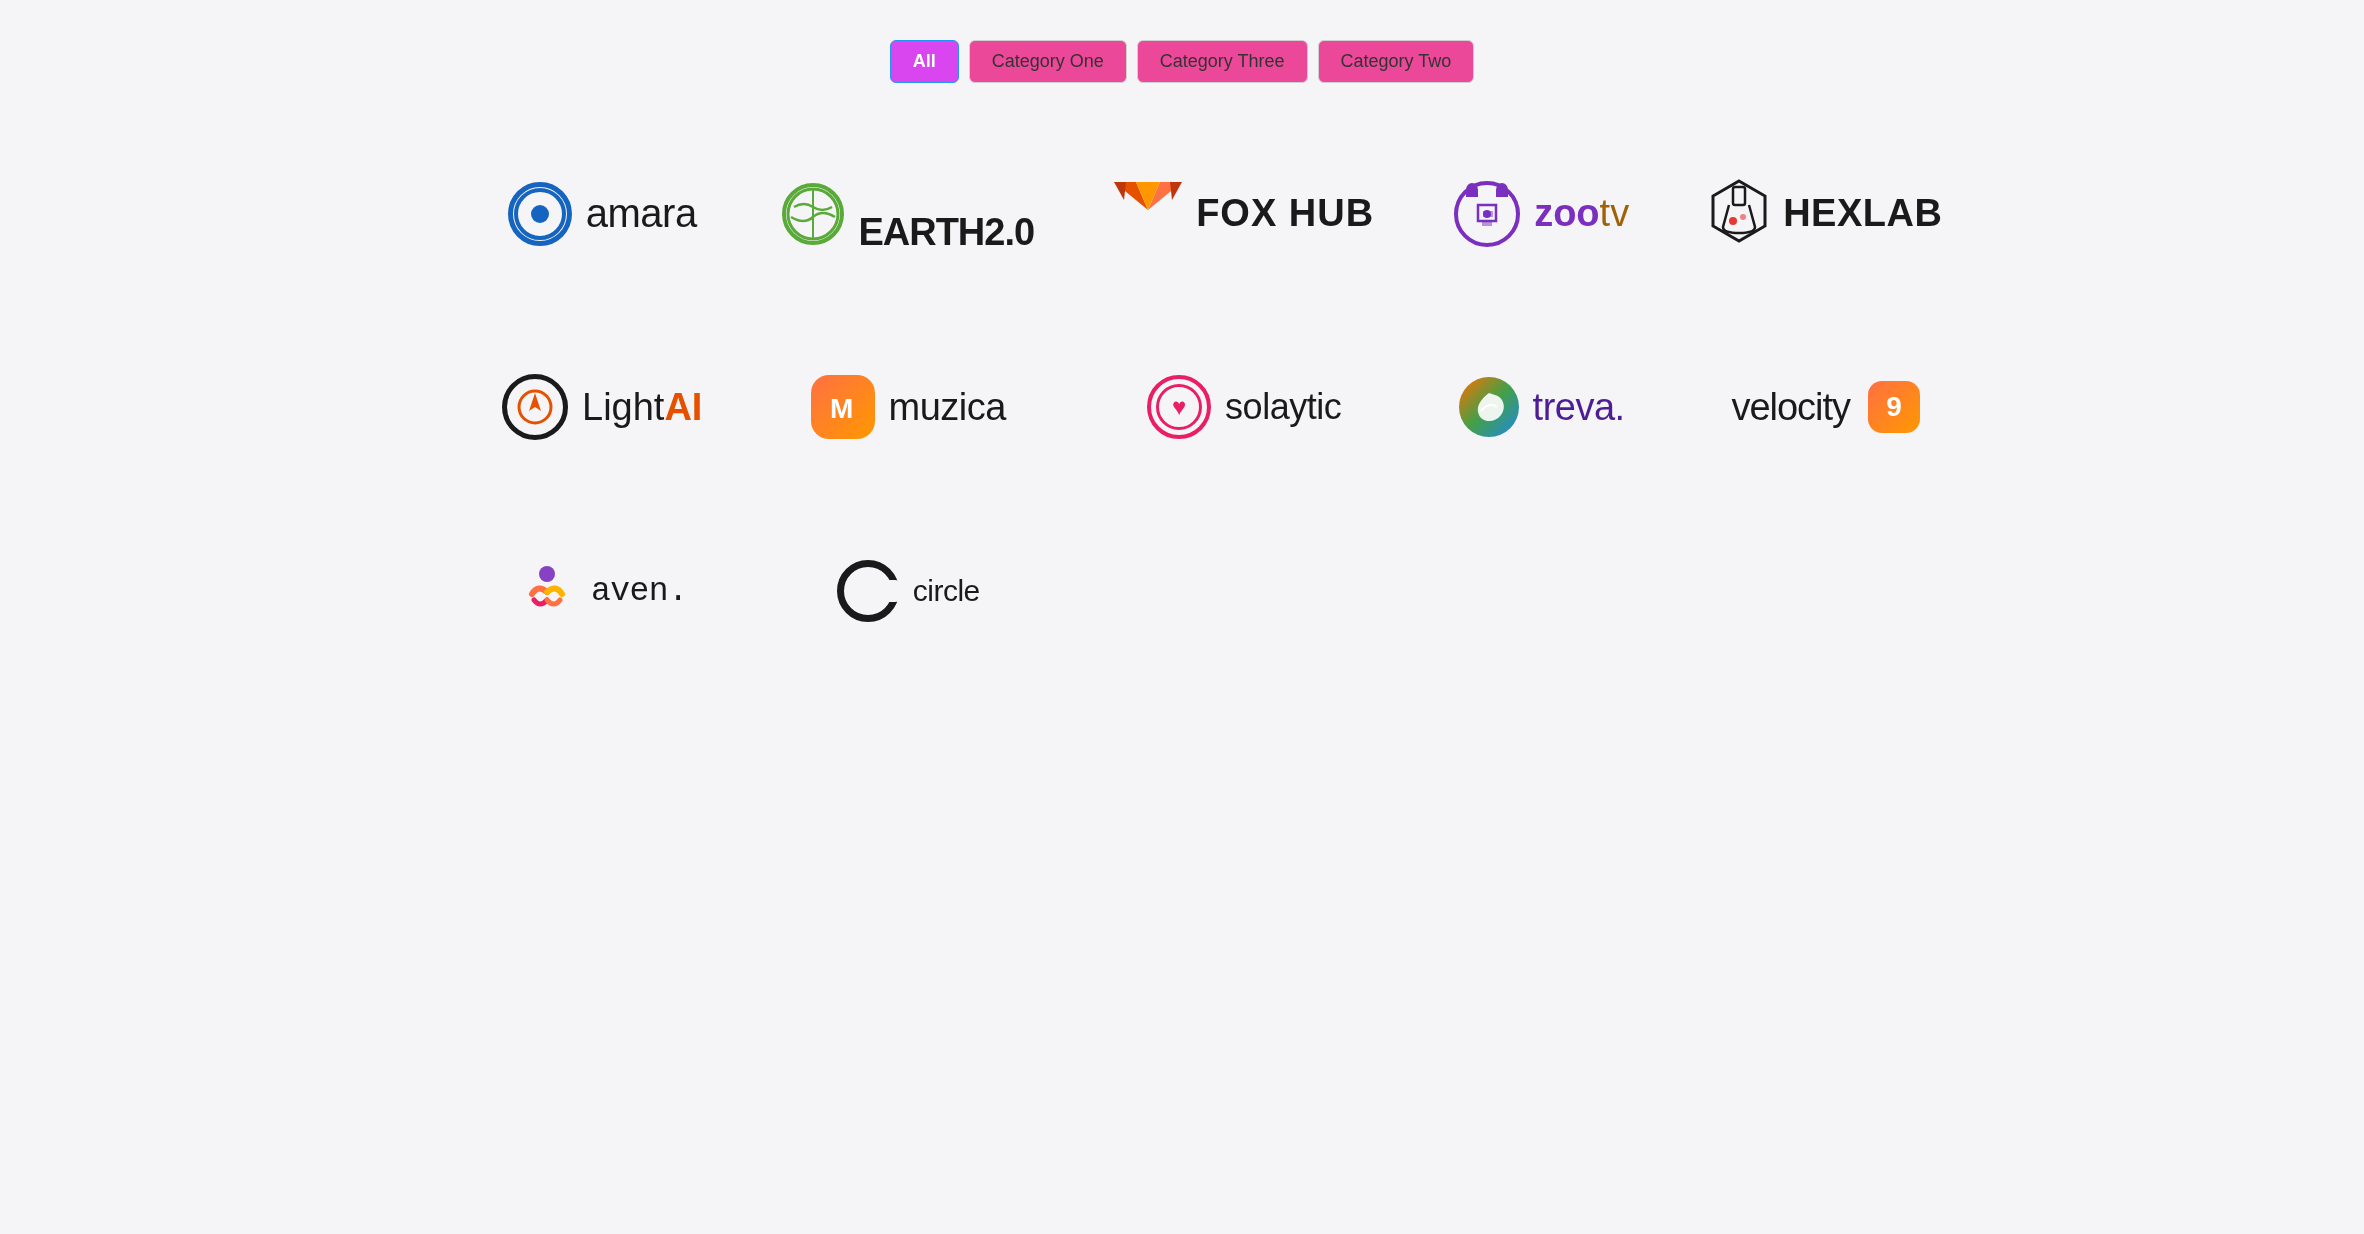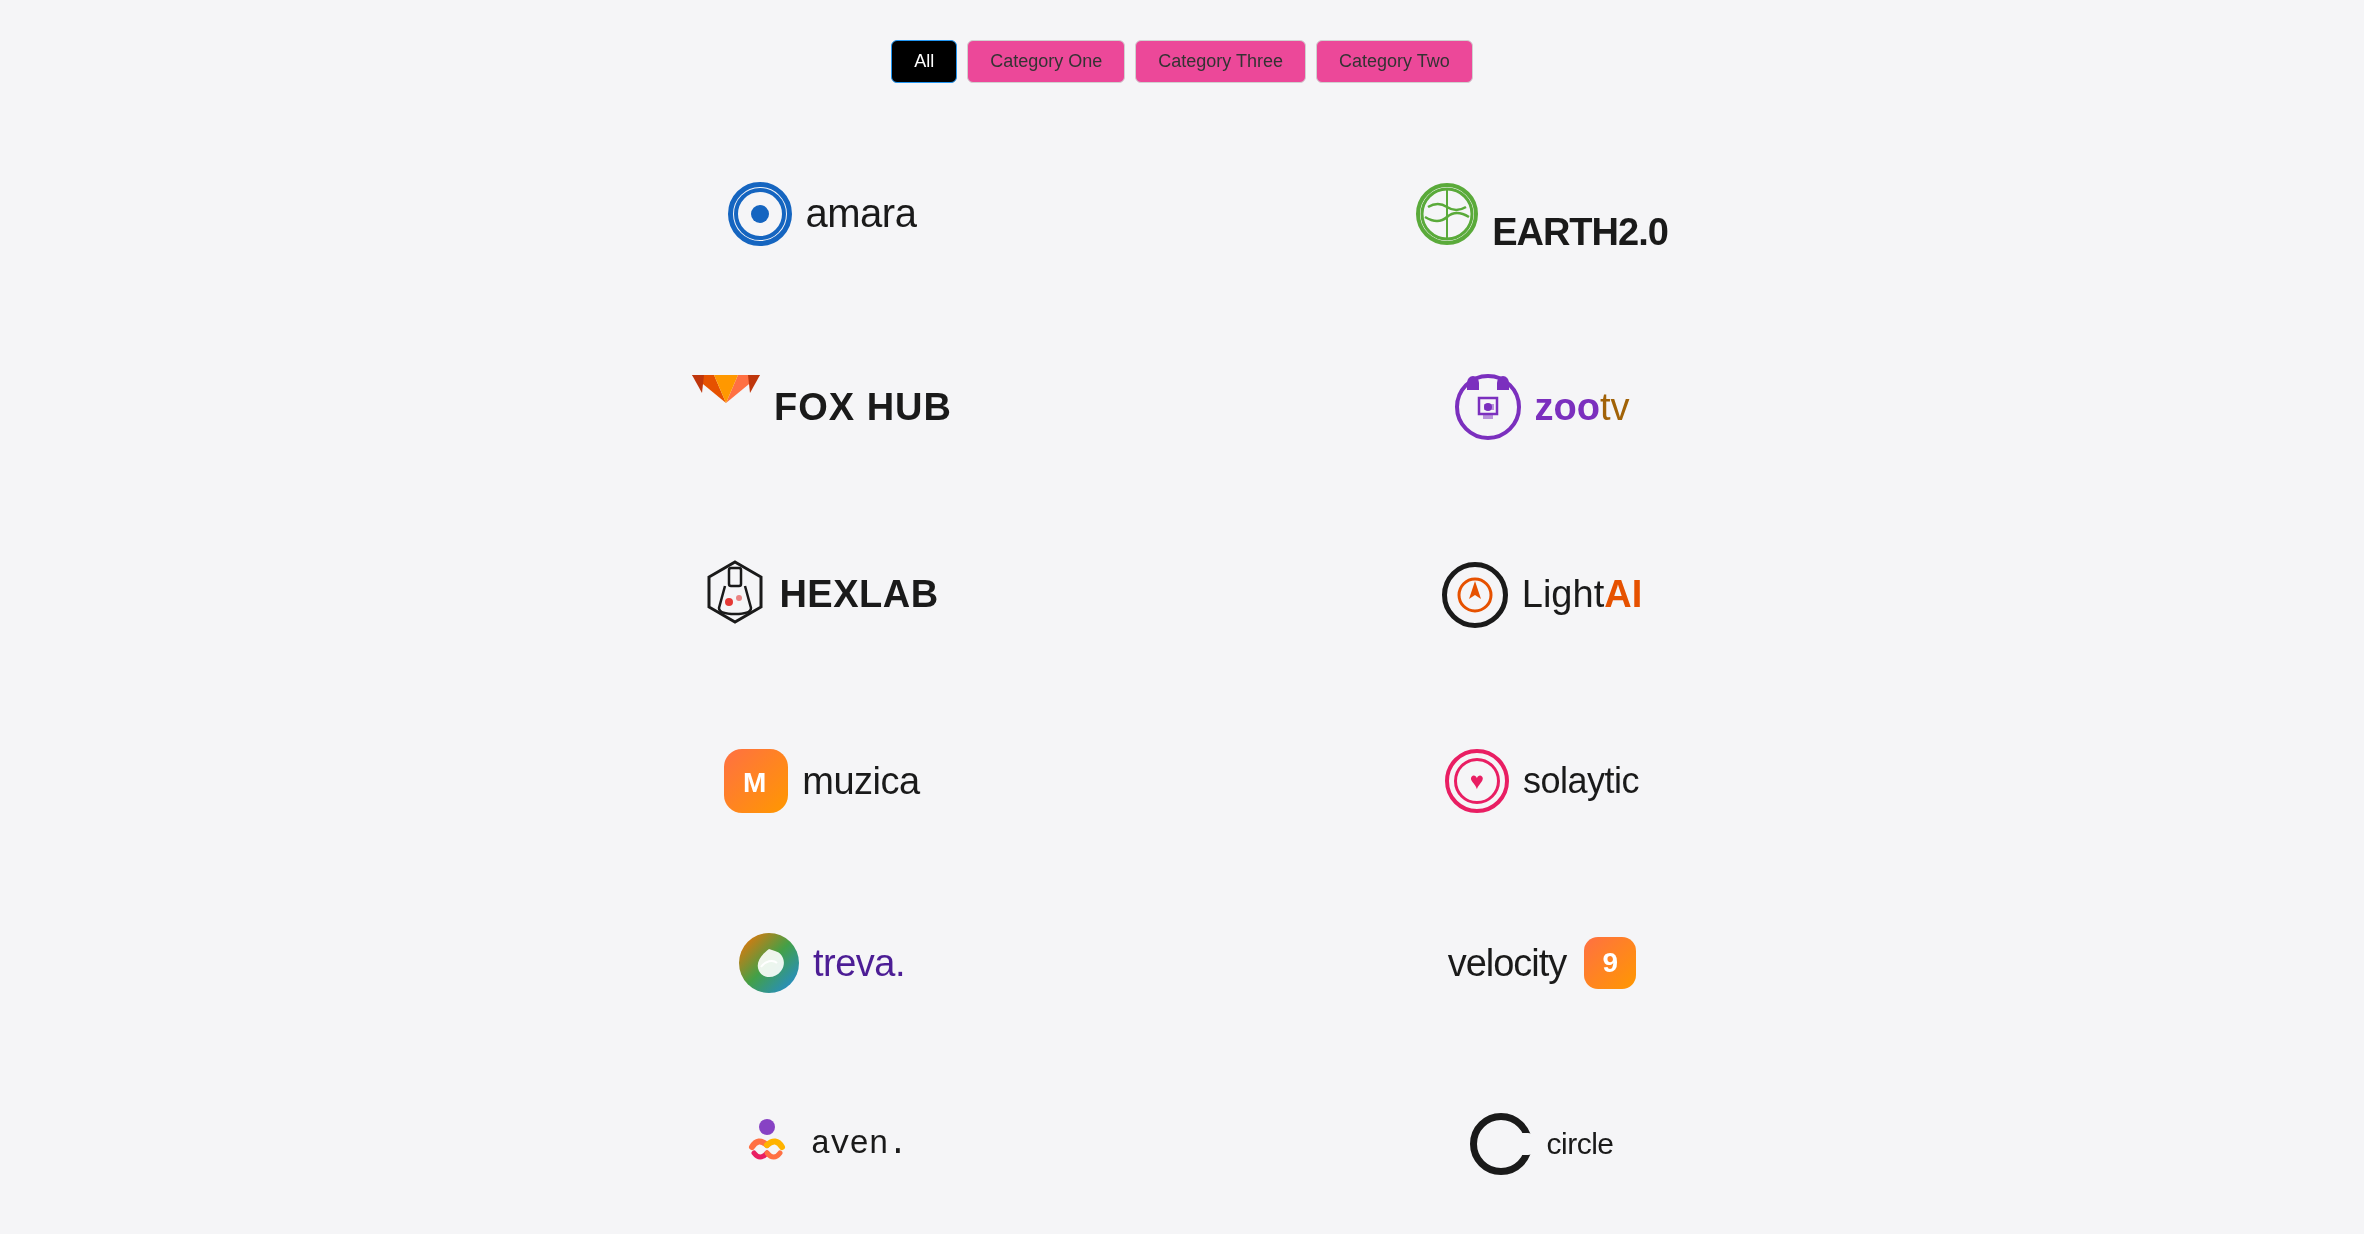--- a/index.html
+++ b/index.html
@@ -27,29 +27,29 @@
       border: 1.5px solid #d0d0d0;
       background: #ec4899;
       font-size: 18px;
       color: #333;
       cursor: pointer;
       font-weight: 400;
       transition: all 0.2s;
     }
 
     .filter-btn.active {
-      background: #000000;
+      background: #d946ef;
       color: #fff;
       border-color: #2196F3;
-      font-weight: 400;
+      font-weight: 700;
     }
 
     .logo-grid {
       display: grid;
-      grid-template-columns: repeat(2, 1fr);
+      grid-template-columns: repeat(5, 1fr);
       gap: 60px 40px;
       width: 100%;
       max-width: 1400px;
     }
 
     .logo-cell {
       display: flex;
       align-items: center;
       justify-content: center;
       padding: 30px 20px;

